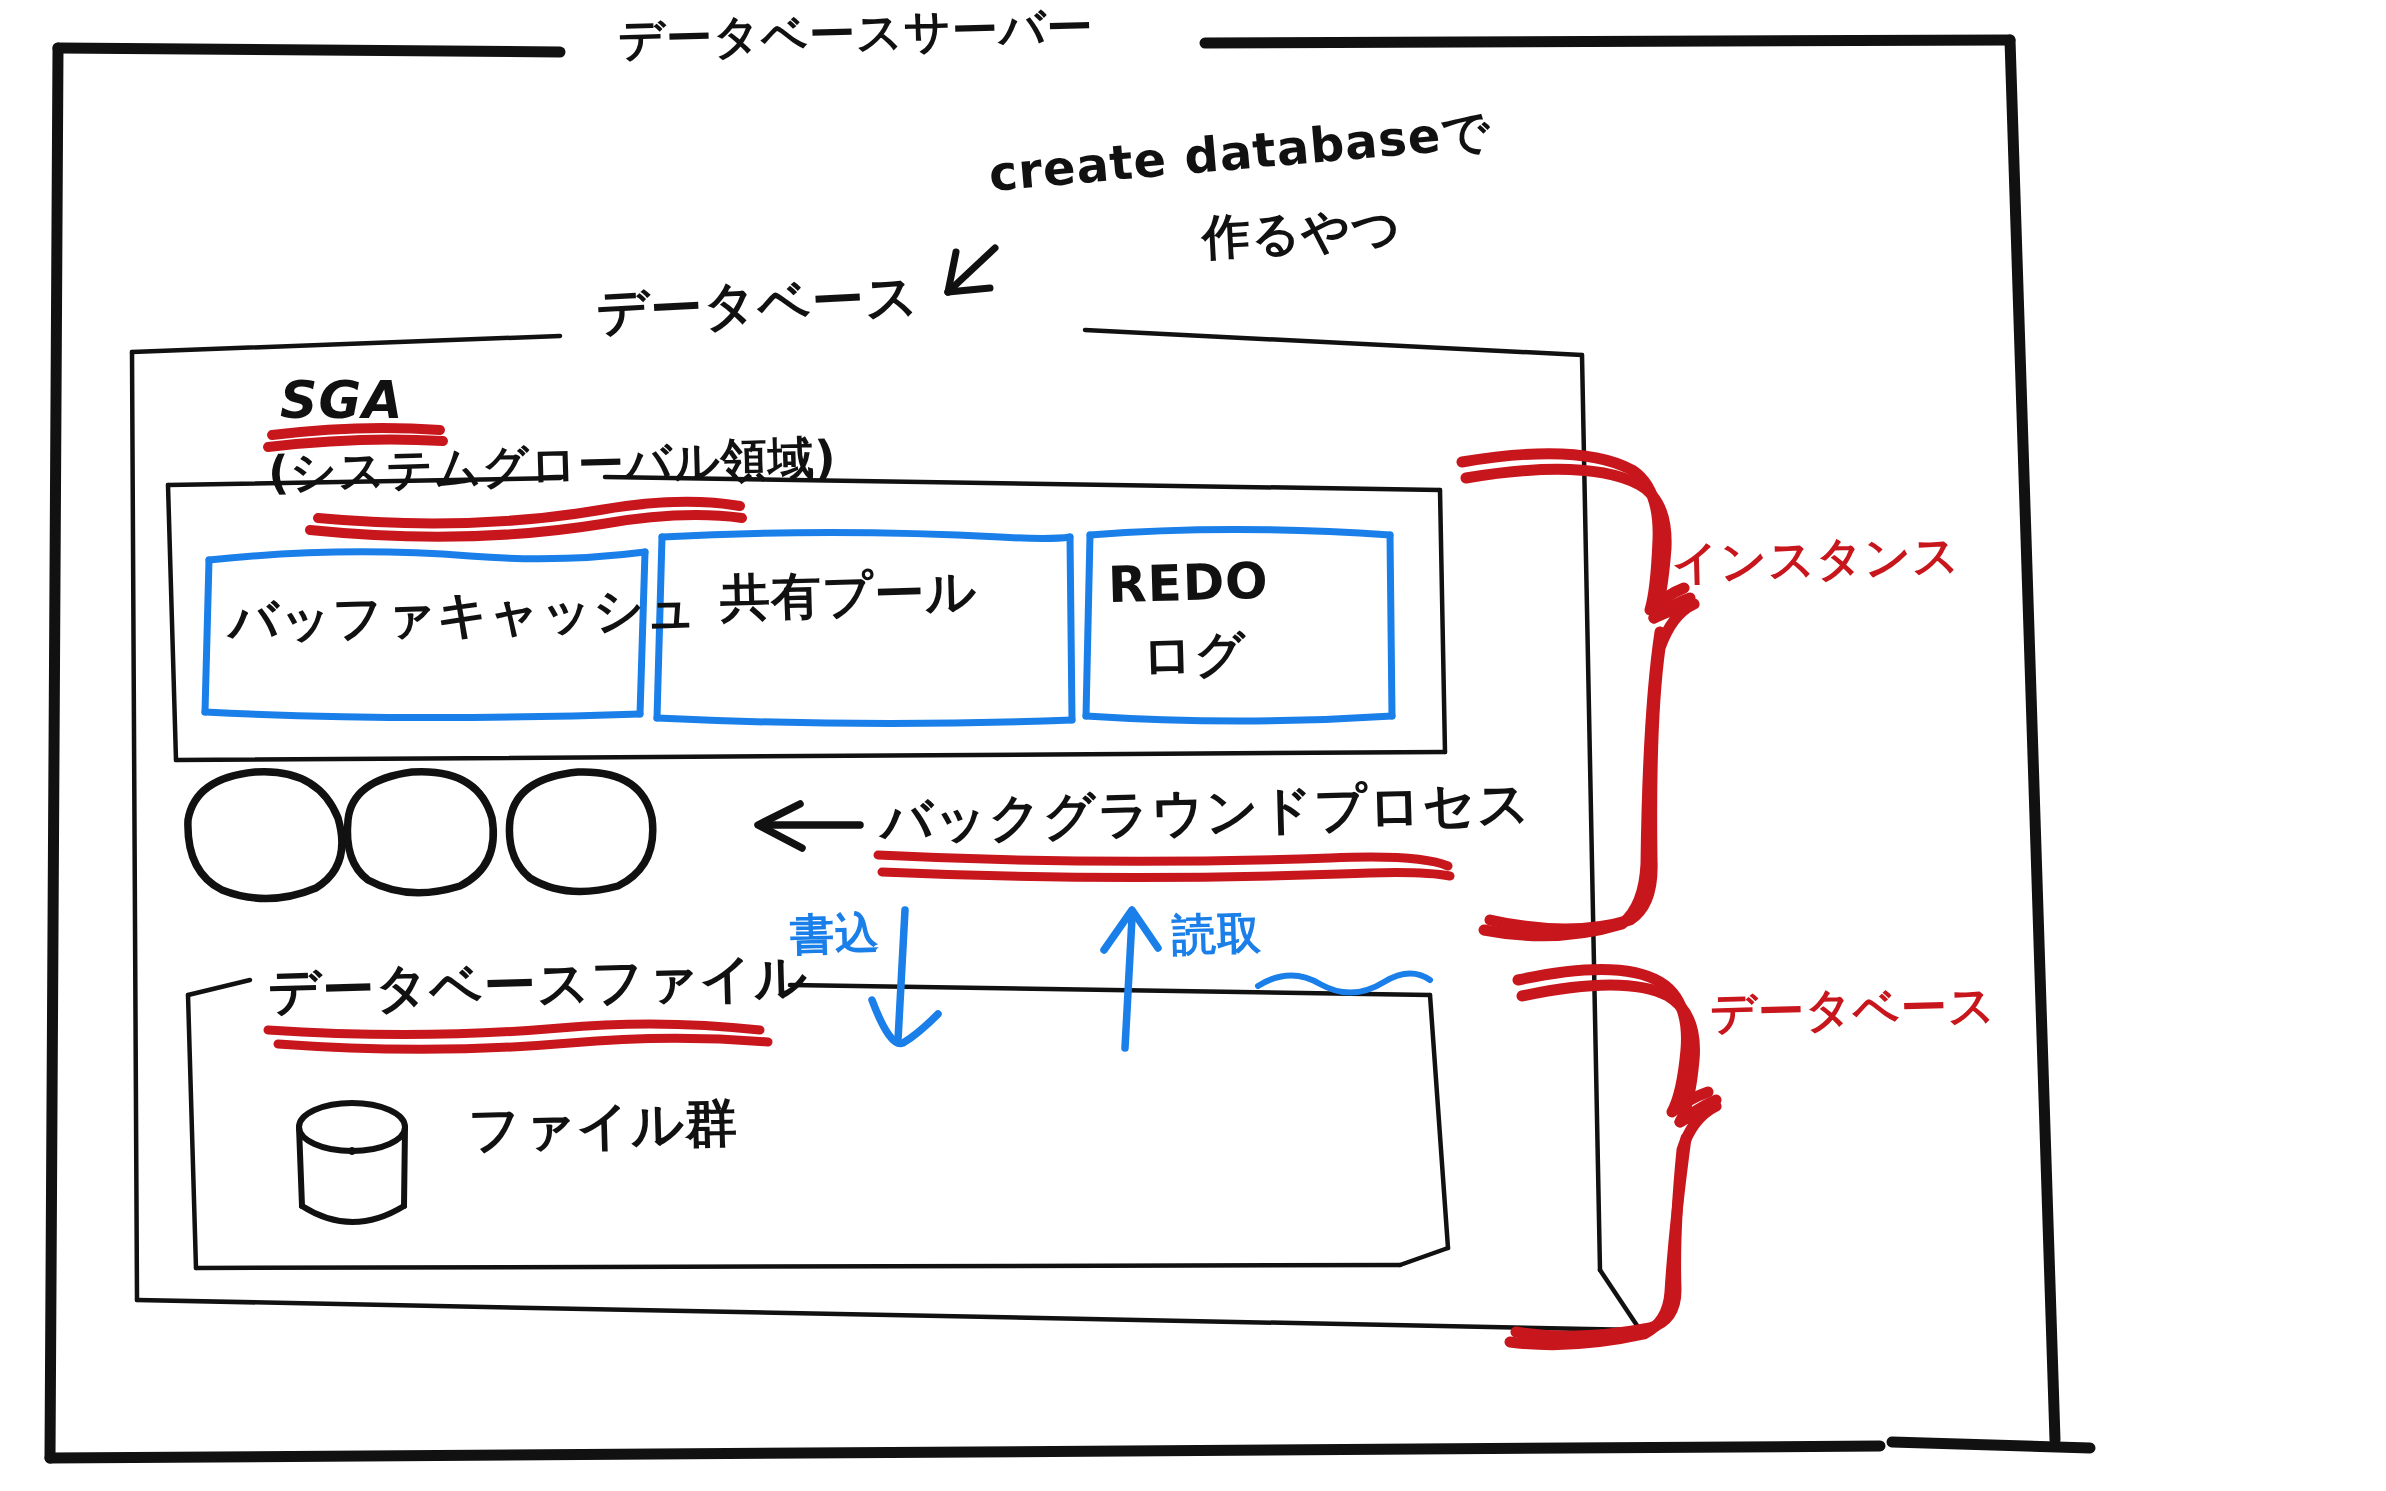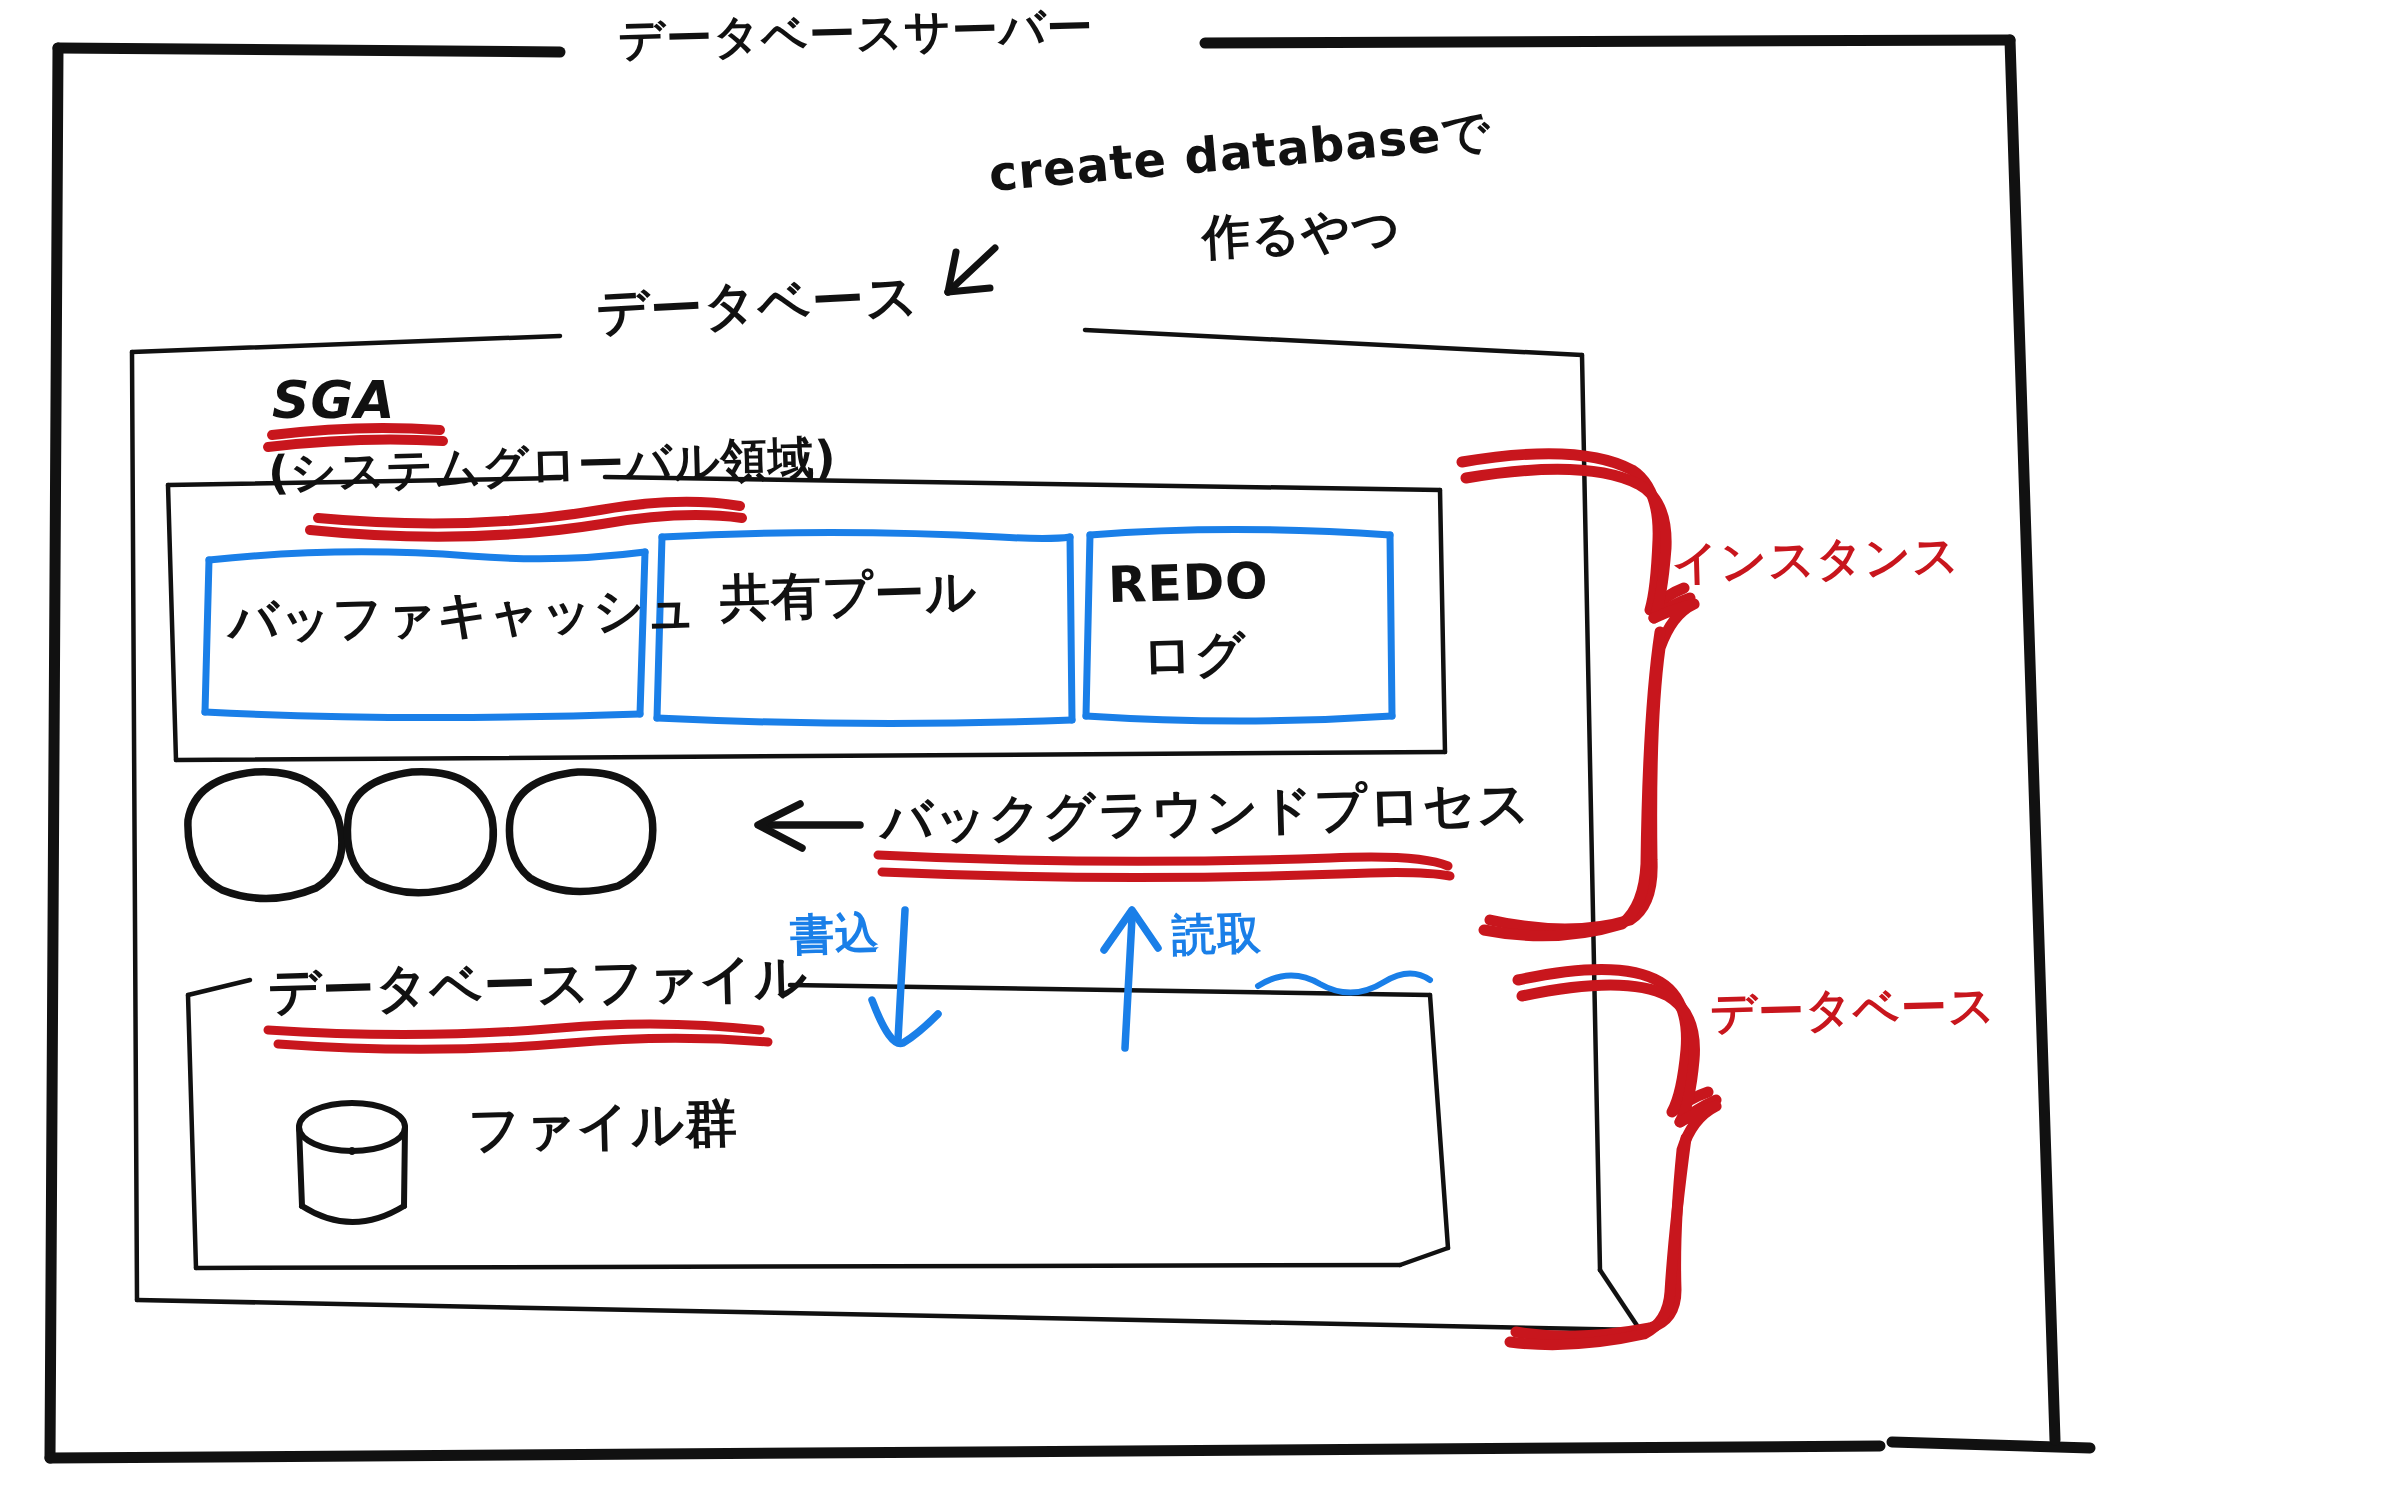--- a/index.html
+++ b/index.html
@@ -26,21 +26,21 @@
   .red{color:#c8161d;}
   .blue{color:#1a7fe8;}
   .tilt-n1{transform:rotate(-1.6deg);}
   .tilt-n2{transform:rotate(-3deg);}
   .tilt-n4{transform:rotate(-5deg);}
   .t-title{font-size:46px;}
   .t-big{font-size:52px;}
   .t-box{font-size:50px;}
   .t-note{font-size:48px;}
   .t-red{font-size:46px;font-weight:700;}
-  .t-sga{font-size:52px;font-weight:600;font-style:italic;}
+  .t-sga{font-size:52px;font-weight:600;font-style:italic;margin-left:8px;}
   .t-paren{font-size:46px;}
   .t-blue{font-size:44px;font-weight:700;}
 </style>
 </head>
 <body>
 
 <svg id="canvas" viewBox="0 0 2386 1491" xmlns="http://www.w3.org/2000/svg">
 
   <g fill="none" stroke="#111111" stroke-width="11" stroke-linecap="round" stroke-linejoin="round">
 

